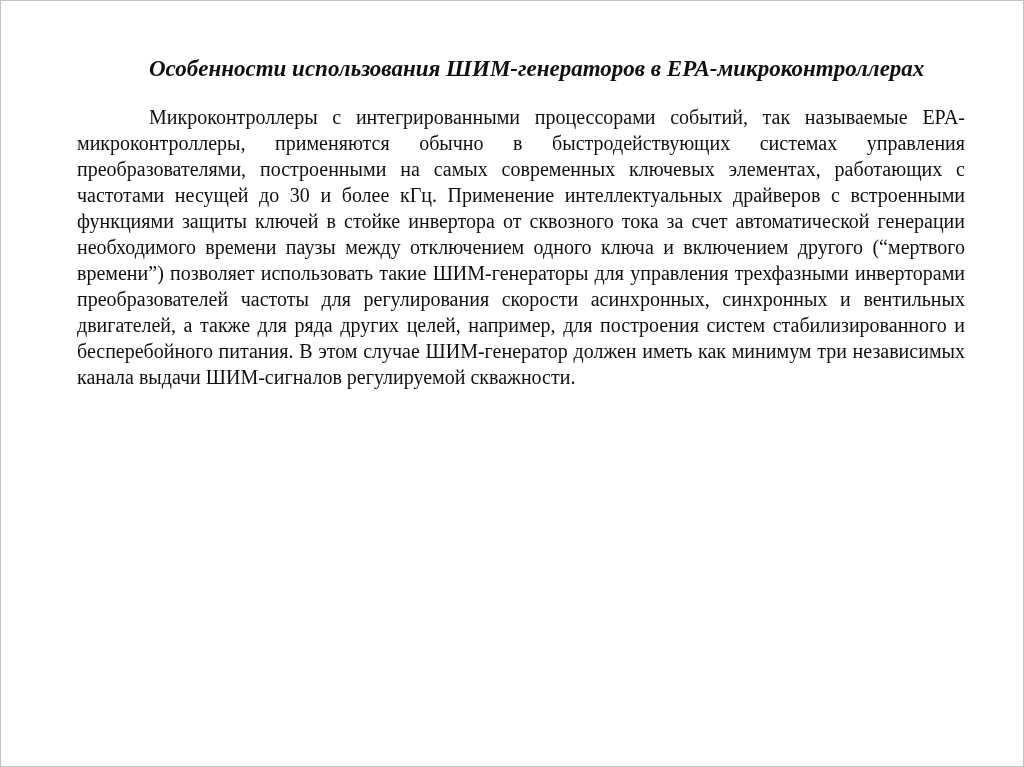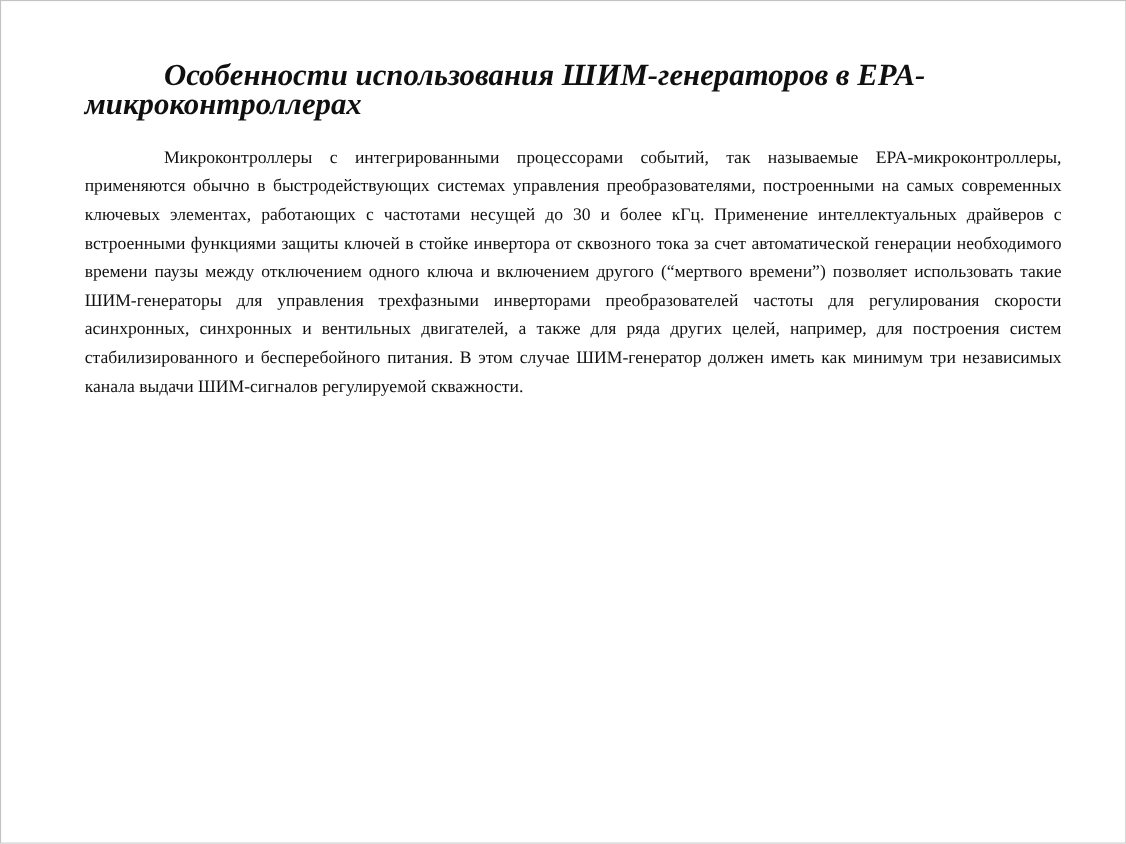--- a/index.html
+++ b/index.html
@@ -18,30 +18,30 @@
     font-family: "Liberation Serif", "DejaVu Serif", serif;
     color: #101010;
   }
   .slide-content {
     position: absolute;
     top: 54px;
     left: 76px;
     right: 58px;
   }
   .slide-title {
-    font-size: 28px;
+    font-size: 23px;
     line-height: 27px;
     font-weight: bold;
     font-style: italic;
     text-indent: 72px;
     margin: 0 0 22px 0;
     text-align: left;
   }
   .para {
-    font-size: 16px;
+    font-size: 20px;
     line-height: 26px;
     text-align: justify;
     text-indent: 72px;
     margin: 0;
   }
 </style>
 </head>
 <body>
 
 <div class="slide">

